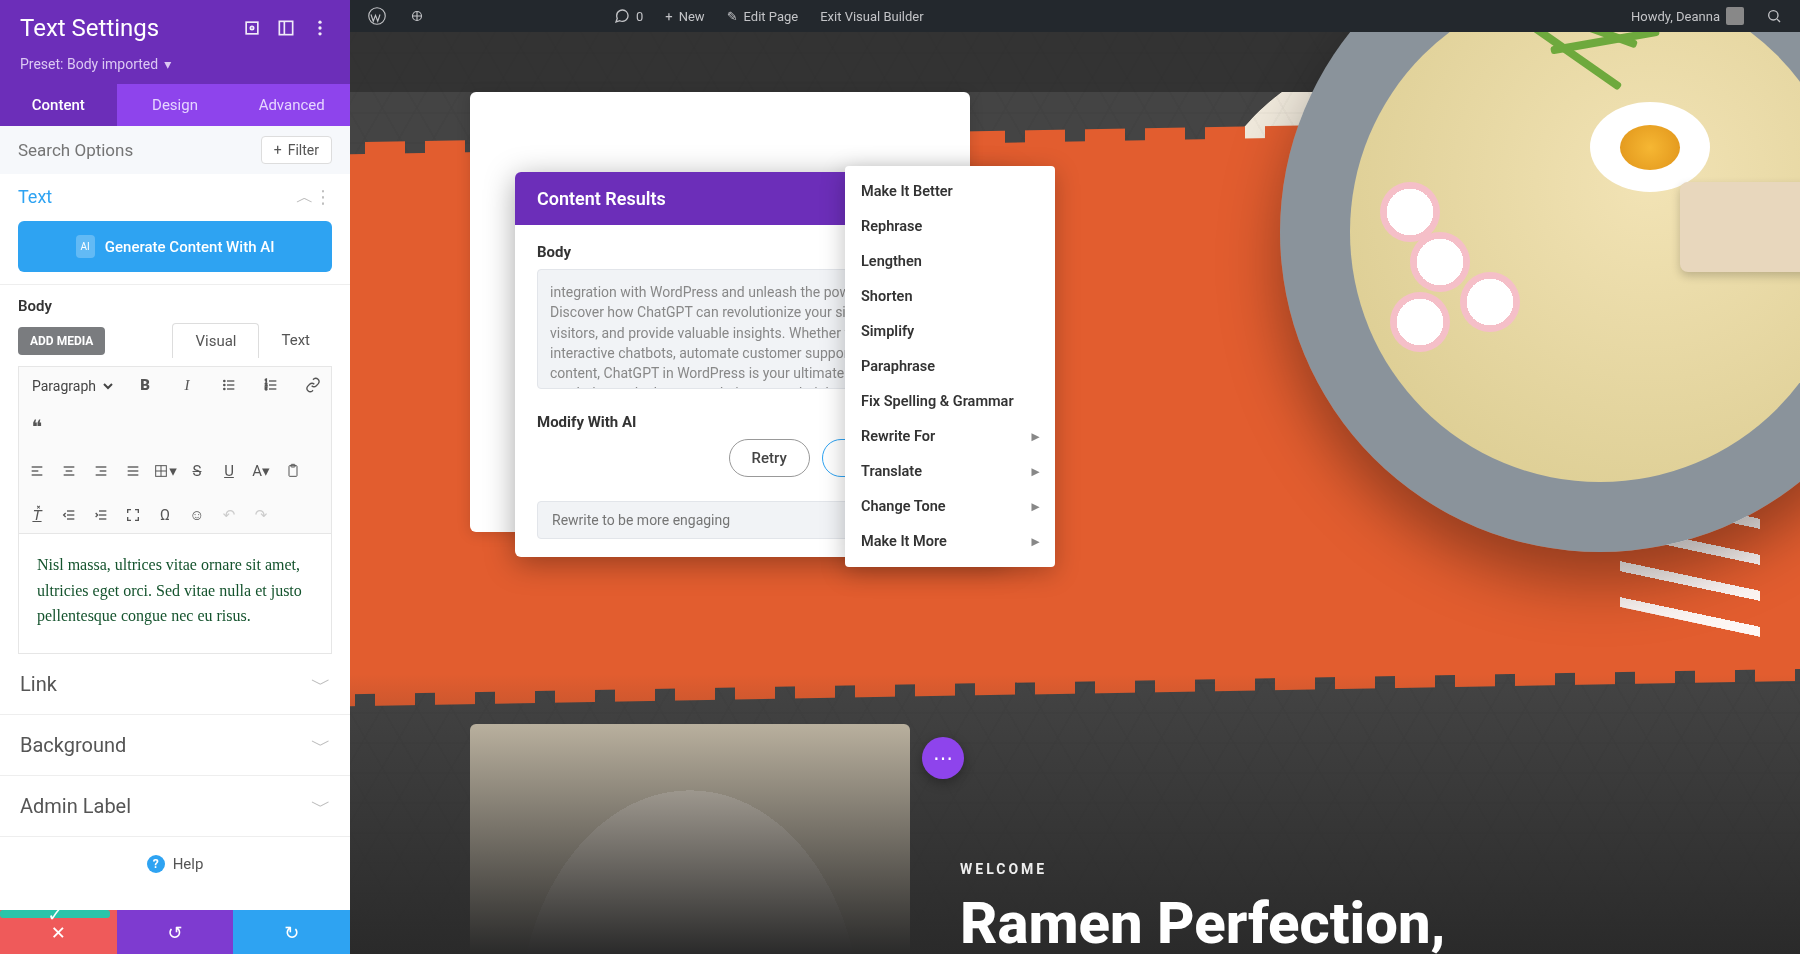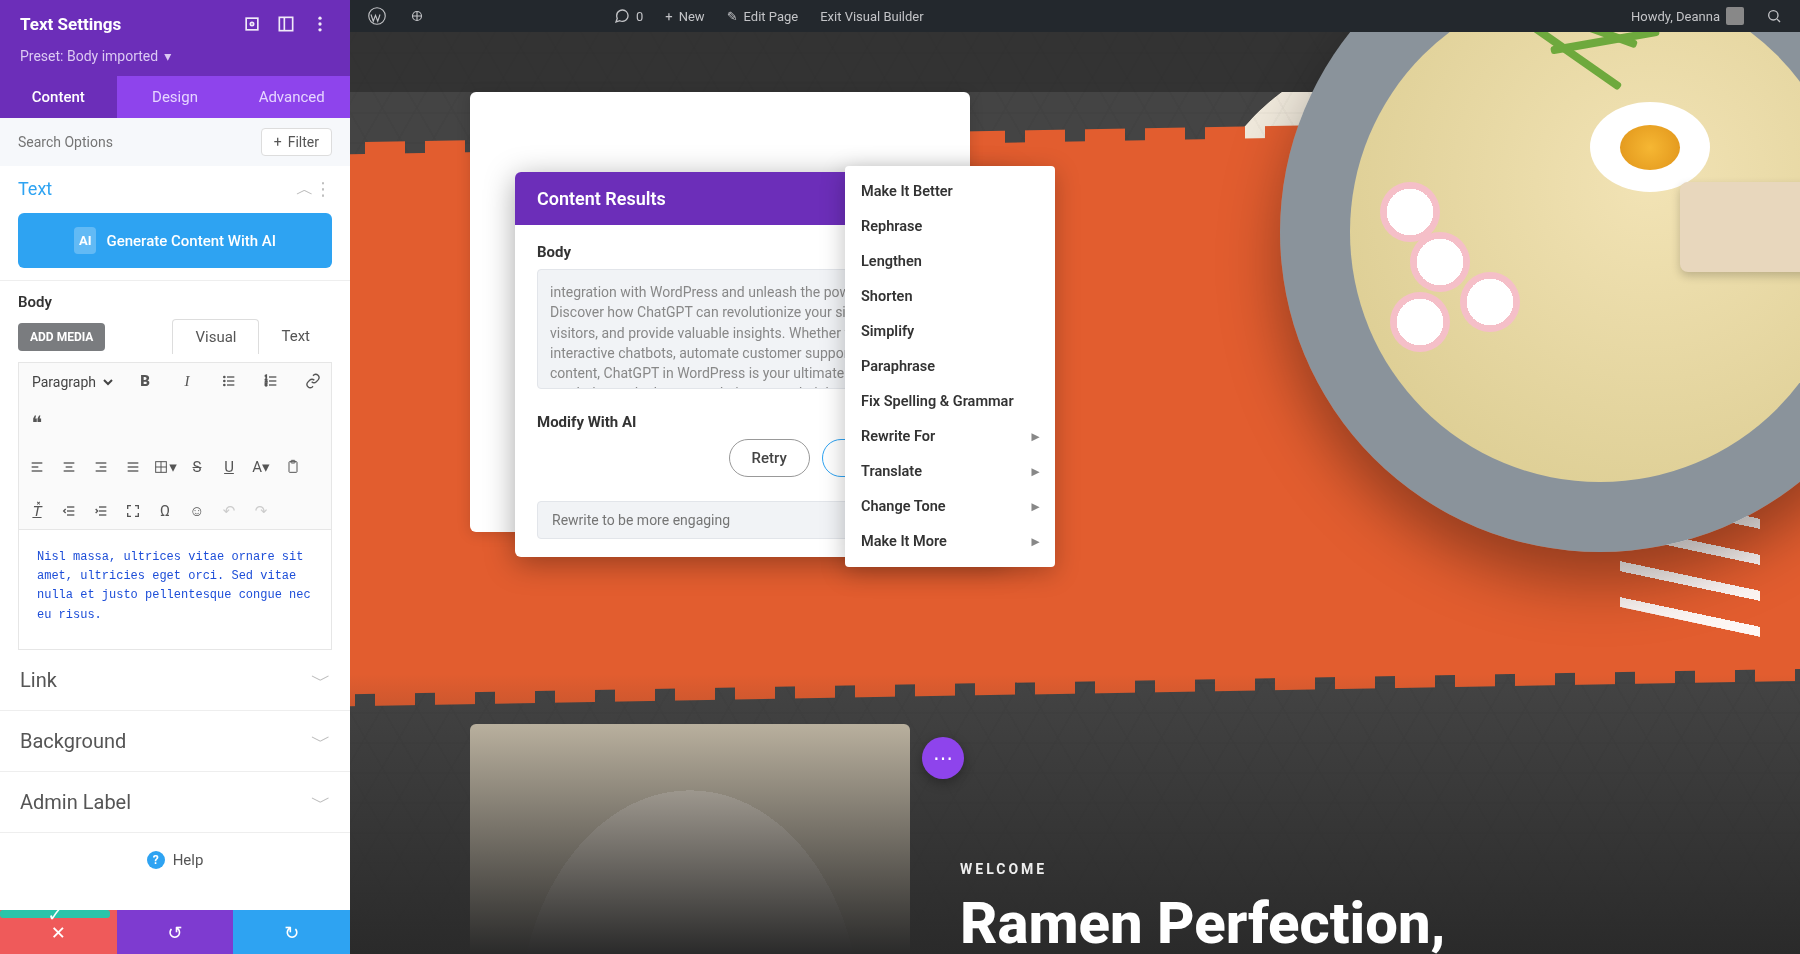--- a/index.html
+++ b/index.html
@@ -1,50 +1,50 @@
 <!DOCTYPE html>
 <html><head>
 <meta charset="utf-8">
 <style>
 *{margin:0;padding:0;box-sizing:border-box;font-family:-apple-system,BlinkMacSystemFont,"Segoe UI",Roboto,Helvetica,Arial,sans-serif}
 html,body{width:1800px;height:954px;overflow:hidden;background:#222}
 .app{display:flex;width:100%;height:100%}
 
 .sidebar{width:350px;height:100%;background:#fff;display:flex;flex-direction:column;flex:none;position:relative;z-index:5}
 .sb-header{background:#6c2eb9;color:#fff;padding:14px 20px;display:flex;align-items:center}
-.sb-title{font-size:17px;font-weight:700;flex:1}
+.sb-title{font-size:24px;font-weight:400;flex:1}
 .sb-icon{width:20px;height:20px;margin-left:14px;display:flex;align-items:center;justify-content:center;cursor:pointer;opacity:.9}
 .sb-preset{background:#6c2eb9;color:#dcc9f3;padding:0 20px 12px;font-size:14px;display:flex;align-items:center;gap:6px}
 .sb-tabs{display:flex;background:#8e44ec}
 .sb-tab{flex:1;padding:12px 2px;text-align:center;color:#e6d5ff;font-size:15px;cursor:pointer}
 .sb-tab.active{background:#6c2eb9;color:#fff;font-weight:500}
 .sb-search{display:flex;align-items:center;padding:10px 18px;background:#f6f8fb}
-.sb-search input{flex:1;border:0;background:transparent;font-size:14px;color:#a21caf;outline:none}
+.sb-search input{flex:1;border:0;background:transparent;font-size:17px;color:#a21caf;outline:none}
 .sb-filter{background:#fff;border:1px solid #ddd;border-radius:4px;padding:5px 12px;font-size:14px;color:#555;display:flex;align-items:center;gap:6px;cursor:pointer}
 .sb-section{padding:12px 18px;border-bottom:1px solid #eee}
 .sb-section-head{display:flex;align-items:center;color:#2ea3f2;font-size:18px;cursor:pointer}
 .sb-section-head .spacer{flex:1}
 .sb-section-collapsed{display:flex;align-items:center;padding:18px 20px;color:#555;font-size:20px;border-bottom:1px solid #eee;cursor:pointer}
 .sb-section-collapsed .spacer{flex:1}
 .chev{width:18px;height:18px;display:flex;align-items:center;justify-content:center;color:#bbb}
 .gen-btn{margin:14px 0 0;background:#2ea3f2;color:#fff;border:0;border-radius:6px;padding:14px;font-size:15px;font-weight:500;cursor:pointer;display:flex;align-items:center;justify-content:center;gap:10px;width:100%}
-.ai-badge{background:rgba(255,255,255,.25);border-radius:4px;padding:6px 5px;font-size:13px;font-weight:700}
+.ai-badge{background:rgba(255,255,255,.25);border-radius:4px;padding:6px 5px;font-size:10px;font-weight:400}
 .body-label{padding:12px 18px 8px;font-size:15px;font-weight:600;color:#333}
 .editor-wrap{padding:0 18px}
 .editor-top{display:flex;align-items:center;margin-bottom:8px}
 .add-media{background:#7a7c7f;color:#fff;border:0;border-radius:4px;padding:7px 12px;font-size:12px;font-weight:700;cursor:pointer}
 .editor-tabs{margin-left:auto;display:flex}
 .editor-tab{padding:8px 22px;font-size:15px;color:#555;cursor:pointer}
 .editor-tab.active{background:#fff;border:1px solid #ddd;border-bottom:0;border-radius:4px 4px 0 0}
 .toolbar{border:1px solid #e6e6e6;background:#fafafa;padding:6px 5px;display:flex;flex-wrap:wrap;gap:16px;}
 .tb-select{border:0;background:transparent;font-size:14px;color:#444;padding:4px}
 .tb-row{display:flex;gap:6px;align-items:center;flex-wrap:wrap;width:100%;margin-top:4px}
 .tb-btn{width:26px;height:24px;display:flex;align-items:center;justify-content:center;color:#555;font-size:15px;cursor:pointer;border-radius:3px}
 .tb-btn svg{width:16px;height:16px}
-.editor-body{border:1px solid #e6e6e6;border-top:0;padding:18px;font-family:Liberation Mono, monospace;font-size:12px;line-height:1.6;color:#1d4ed8;min-height:120px}
+.editor-body{border:1px solid #e6e6e6;border-top:0;padding:18px;font-family:Liberation Serif, serif;font-size:16px;line-height:1.6;color:#14532d;min-height:120px}
 .help{padding:18px;display:flex;align-items:center;justify-content:center;gap:8px;color:#555;font-size:15px}
 .help-icon{width:18px;height:18px;background:#2ea3f2;border-radius:50%;color:#fff;display:flex;align-items:center;justify-content:center;font-size:12px;font-weight:700}
 .sb-actions{position:absolute;bottom:0;left:0;right:0;display:flex;height:44px}
 .sb-action{flex:1;display:flex;align-items:center;justify-content:center;color:#fff;font-size:18px;cursor:pointer}
 .sb-action.red{background:#ef5a5a}.sb-action.purple{background:#7e3bd0}.sb-action.blue{background:#2ea3f2}.sb-action.green{background:#29c4a9}
 
 .main{flex:1;position:relative;overflow:hidden;background:#444}
 .adminbar{height:32px;background:#23282d;color:#c3c4c7;display:flex;align-items:center;padding:0 10px;font-size:13px;gap:6px}
 .ab-item{display:flex;align-items:center;gap:6px;padding:0 8px;height:100%;cursor:pointer}
 .ab-spacer{flex:1}

